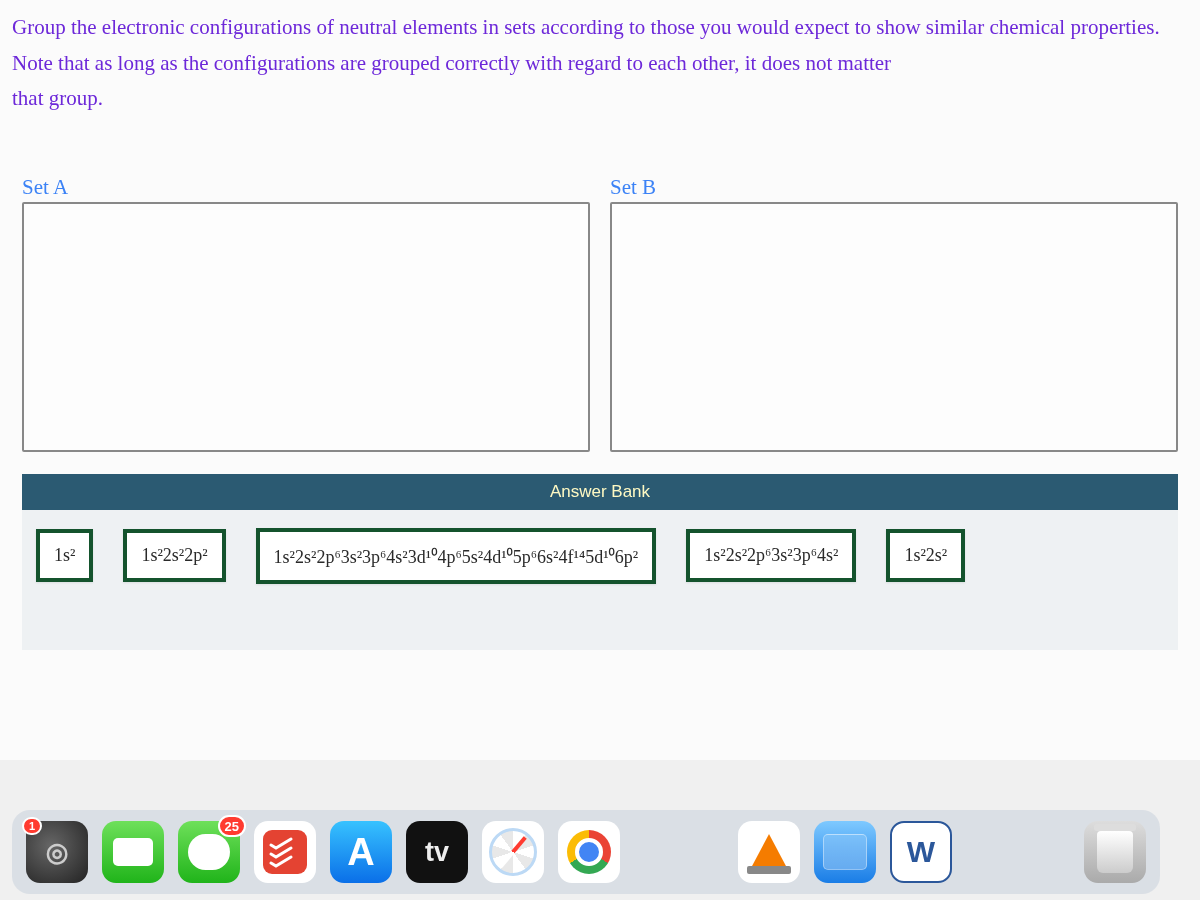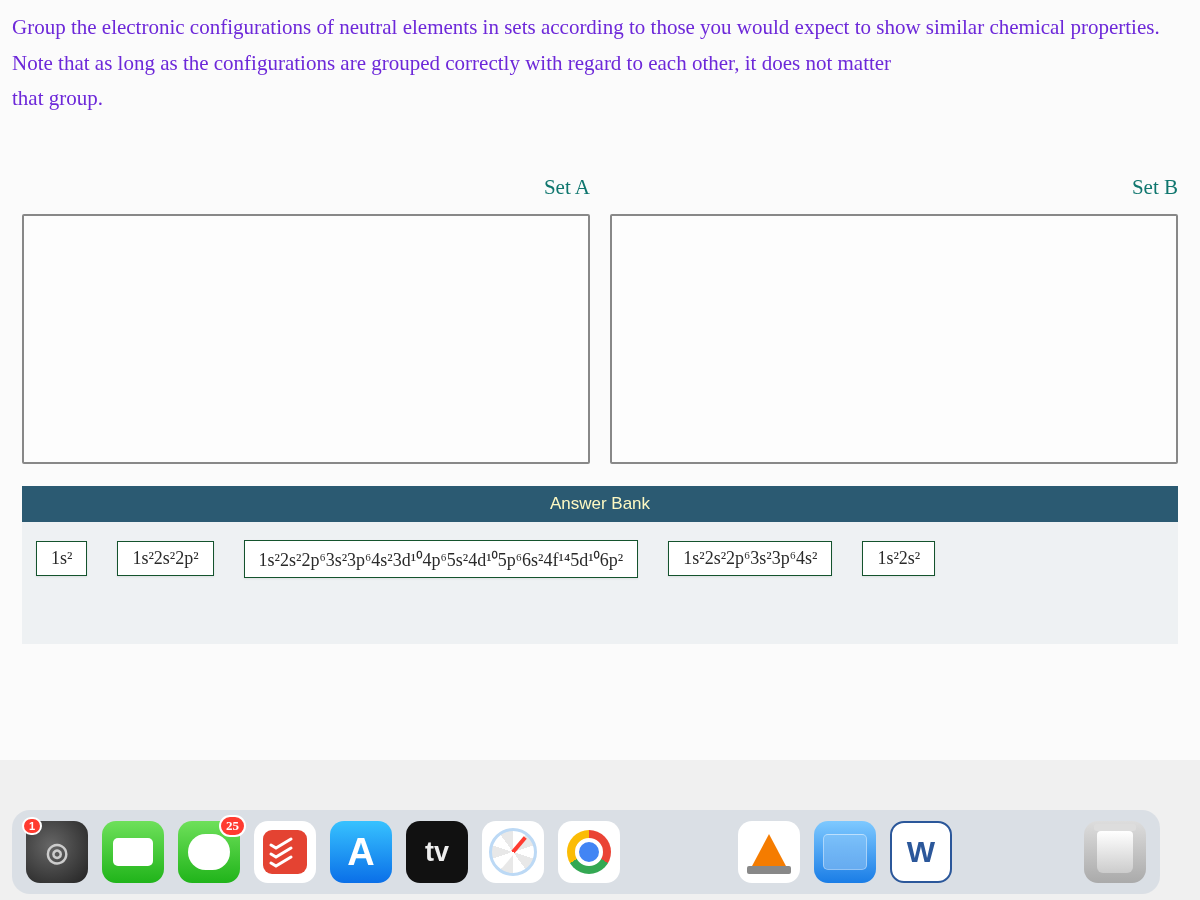--- a/index.html
+++ b/index.html
@@ -25,24 +25,24 @@
   }
   .instructions p { margin-bottom: 4px; }
   .sets-row {
     display: flex;
     gap: 20px;
     margin-top: 60px;
     padding: 0 10px;
   }
   .set-block { flex: 1; }
   .set-label {
-    text-align: right;
+    text-align: left;
     font-size: 21px;
-    color: #0f766e;
-    margin-bottom: 14px;
+    color: #3b82f6;
+    margin-bottom: 2px;
   }
   .drop-zone {
     border: 2px solid #888;
     background: #fdfdfd;
     height: 250px;
     border-radius: 2px;
   }
   .answer-bank-header {
     background: #2b5a72;
     color: #fef9c3;
@@ -56,22 +56,22 @@
     background: #eef1f3;
     margin: 0 10px;
     padding: 18px 14px 40px 14px;
     display: flex;
     flex-wrap: wrap;
     gap: 26px 30px;
     align-items: center;
   }
   .tile {
     background: #fff;
-    border: 1px solid #14532d;
-    padding: 6px 14px;
+    border: 4px solid #14532d;
+    padding: 12px 14px;
     font-size: 18px;
     color: #2a2a2a;
     cursor: grab;
     box-shadow: 0 1px 2px rgba(0,0,0,0.08);
     white-space: nowrap;
   }
   
   .dock {
     position: absolute;
     bottom: 6px;
@@ -112,21 +112,21 @@
     justify-content: center;
     padding: 0 5px;
     border: 2px solid #fff;
   }
   .badge.small {
     min-width: 18px; height: 18px; font-size: 11px; border-radius: 9px;
     top: -4px; left: -4px; right: auto;
   }
   .i-atat { background: radial-gradient(circle at 40% 40%, #666, #222); color:#ccc; font-size:26px;}
   .i-facetime { background: linear-gradient(#6ee05a,#20b41a); }
-  .i-messages { background: linear-gradient(#6ee05a,#20b41a); font-family: Liberation Serif, serif; }
+  .i-messages { background: linear-gradient(#6ee05a,#20b41a); }
   .i-todoist { background: #fff; }
   .i-appstore { background: linear-gradient(#37c2ff,#0a6fe8); color:#fff; font-size:38px;}
   .i-tv { background: #111; color:#eee; font-size:27px;}
   .i-safari { background: #fff; }
   .i-chrome { background: #fff; }
   .i-vlc { background: #fff; }
   .i-files { background: linear-gradient(#7ec9ff,#1a7de6); }
   .i-word { background: #fff; color:#2b579a; font-size:30px; border:2px solid #2b579a;}
   .i-trash { background: linear-gradient(#ddd,#aaa); }
   .dock-spacer { flex: 1; }

